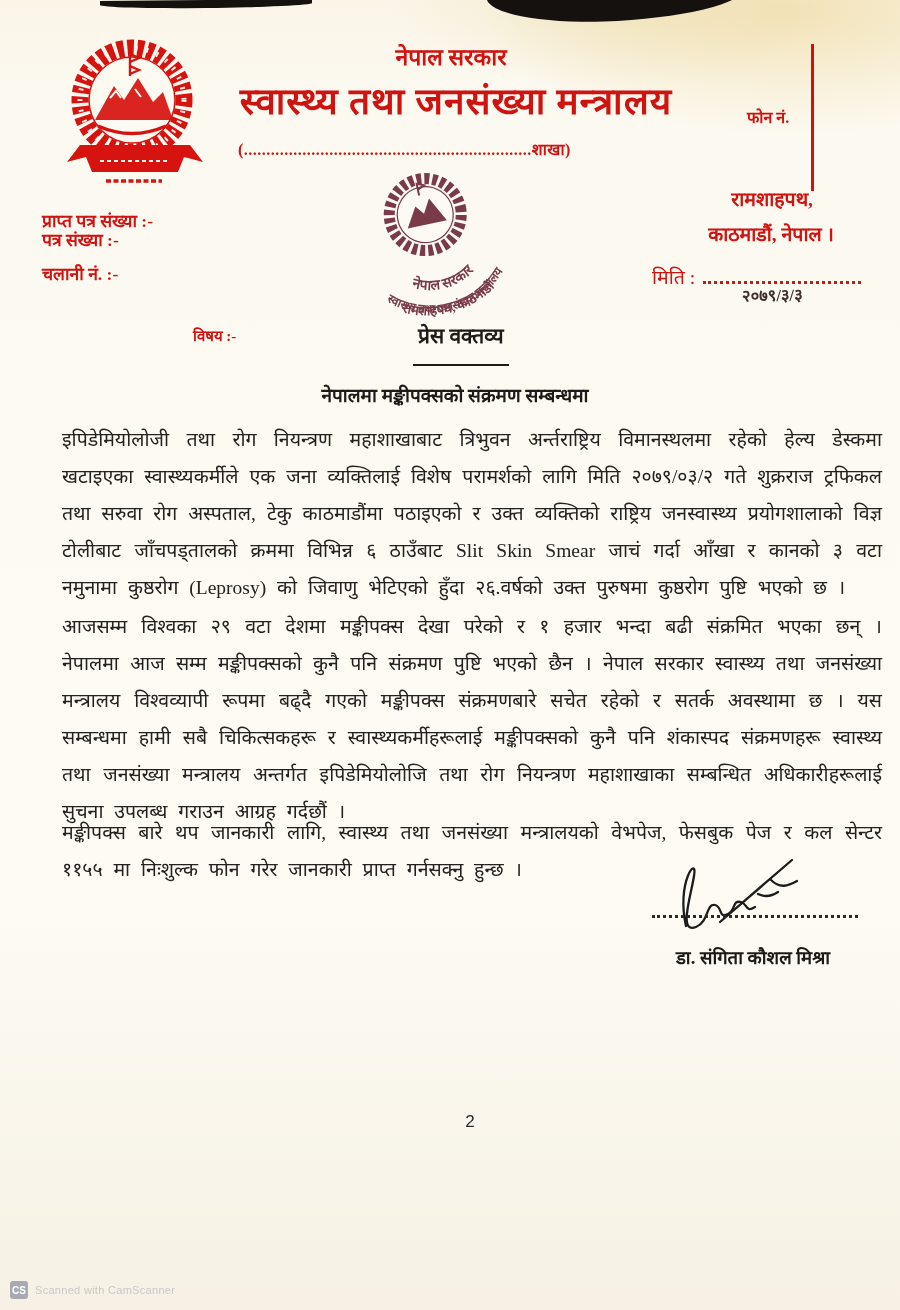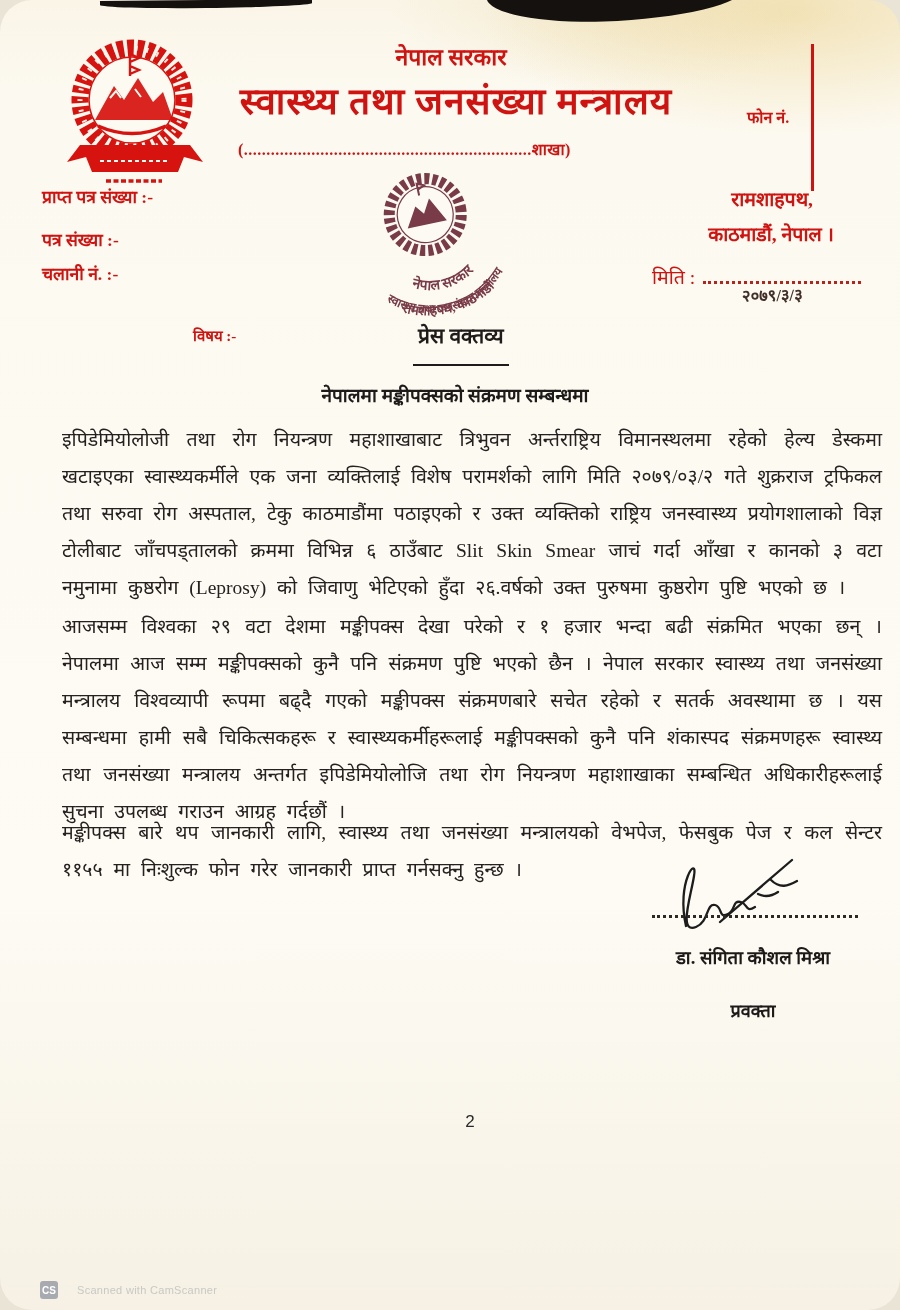--- a/index.html
+++ b/index.html
@@ -4,38 +4,37 @@
 <style>
   html,body{margin:0;padding:0;}
   body{width:900px;height:1310px;overflow:hidden;background:#e9e4d6;
        font-family:"Liberation Serif","DejaVu Serif",serif;}
   .paper{position:relative;width:900px;height:1310px;
     background-color:#fcf9f0;
     background-image:
       radial-gradient(ellipse 430px 170px at 88% 1%, rgba(231,201,118,.42), rgba(231,201,118,0) 72%),
       radial-gradient(ellipse 320px 130px at 68% 0%, rgba(223,198,128,.25), transparent 70%),
       linear-gradient(180deg,#faf5e7 0%,#fcf9f0 7%,#fdfbf4 68%,#f6f1e4 100%);
-    border-radius: 32px;
   }
   
   .smudge{position:absolute;background:#15110e;}
   .s1{left:100px;top:0;width:212px;height:8px;border-radius:0 0 100% 100%/0 0 100% 100%;transform:rotate(-.6deg);}
   .s2{left:487px;top:-8px;width:258px;height:29px;border-radius:0 0 55% 45%/0 0 100% 95%;transform:rotate(-2deg);}
   .emblem{position:absolute;left:50px;top:34px;}
   .gov{position:absolute;left:280px;top:40px;width:342px;text-align:center;
        font-size:23px;font-weight:bold;color:#cf1310;}
   .ministry{position:absolute;left:150px;top:74px;width:612px;text-align:center;
        font-size:37px;font-weight:bold;color:#cf1310;letter-spacing:1px;}
   .branch{position:absolute;left:238px;top:138px;font-size:16px;color:#cf1310;font-weight:bold;letter-spacing:.5px;}
   .phone-label{position:absolute;left:747px;top:106px;font-size:16px;font-weight:bold;color:#cf1310;}
   .phone-rule{position:absolute;left:811px;top:44px;width:3px;height:147px;background:#cf1310;}
   .phones{position:absolute;left:820px;top:43px;font-size:15.5px;font-weight:bold;color:#cf1310;
           line-height:23.8px;letter-spacing:.5px;}
   .ref{position:absolute;left:42px;font-size:17.5px;font-weight:bold;color:#cf1310;}
-  .r1{top:184px;text-align:center;} .r2{top:227px;} .r3{top:261px;}
+  .r1{top:208px;text-align:center;} .r2{top:227px;} .r3{top:261px;}
   .stamp{position:absolute;left:322px;top:160px;opacity:.92;}
   .stamp text{fill:#6d2b39;font-weight:bold;font-family:"Liberation Serif",serif;}
   .addr{position:absolute;font-size:19.5px;font-weight:bold;color:#cf1310;}
   .a1{top:185px;right:87px;} .a2{top:220px;right:66px;}
   .date-row{position:absolute;left:652px;top:263px;font-size:19.5px;font-weight:normal;color:#cf1310;}
   .date-dots{display:inline-block;width:158px;border-bottom:3px dotted #b8221c;height:14px;margin-left:8px;}
   .date-value{position:absolute;left:742px;top:283px;font-size:16.5px;font-weight:bold;color:#41302a;transform:rotate(-1deg);}
   
   .subject-label{position:absolute;left:193px;top:325px;font-size:15px;font-weight:bold;color:#cf1310;}
   .subject-title{position:absolute;left:413px;top:321px;font-size:21px;font-weight:bold;color:#1f1b1a;
@@ -49,22 +48,22 @@
   
   .sig{position:absolute;left:668px;top:852px;}
   .sig-line{position:absolute;left:652px;top:915px;width:206px;border-bottom:3px dotted #2c2826;}
   .sig-name{position:absolute;left:620px;top:944px;width:266px;text-align:center;
             font-size:18.5px;font-weight:bold;color:#1d1918;}
   .sig-title{position:absolute;left:620px;top:998px;width:266px;text-align:center;
              font-size:18px;font-weight:bold;color:#1d1918;}
   .page-num{position:absolute;left:40px;top:1112px;width:860px;text-align:center;
             font-size:17px;color:#2a2a2a;font-family:"Liberation Sans",sans-serif;}
   
-  .footer{position:absolute;left:10px;top:1281px;display:flex;align-items:center;gap:19px;
-          font-family:"Liberation Sans",sans-serif;margin-left:30px;}
+  .footer{position:absolute;left:10px;top:1281px;display:flex;align-items:center;gap:7px;
+          font-family:"Liberation Sans",sans-serif;}
   .cs-badge{width:18px;height:18px;background:#a7abb1;color:#fff;border-radius:3px;
             display:flex;align-items:center;justify-content:center;font-size:10px;font-weight:bold;}
   .cs-text{color:#c8c8c6;font-size:11px;letter-spacing:.3px;}
 </style>
 </head>
 <body>
 
 <div class="paper">
 
   <div class="smudge s1"></div>
@@ -130,21 +129,20 @@
   <svg class="sig" width="150" height="85" viewBox="0 0 150 85">
     <g fill="none" stroke="#1c1c1c" stroke-width="2.3" stroke-linecap="round">
       <path d="M18 74 C 8 30, 30 2, 26 24 C 23 44, 10 82, 28 75 C 41 70, 38 51, 47 53 C 55 55, 50 67, 60 62 C 68 58, 64 48, 73 50 C 80 52, 77 61, 87 55"></path>
       <path d="M52 70 L 124 8"></path>
       <path d="M103 28 C 112 37, 120 34, 129 29"></path>
       <path d="M90 42 C 98 46, 104 44, 110 40"></path>
     </g>
   </svg>
   <div class="sig-line"></div>
   <div class="sig-name">डा. संगिता कौशल मिश्रा</div>
-  <div class="sig-title">प्रवक्ता</div>
 
   <div class="page-num">2</div>
 
   <div class="footer">
     <span class="cs-badge">CS</span>
     <span class="cs-text">Scanned with CamScanner</span>
   </div>
 
 </div>
 

